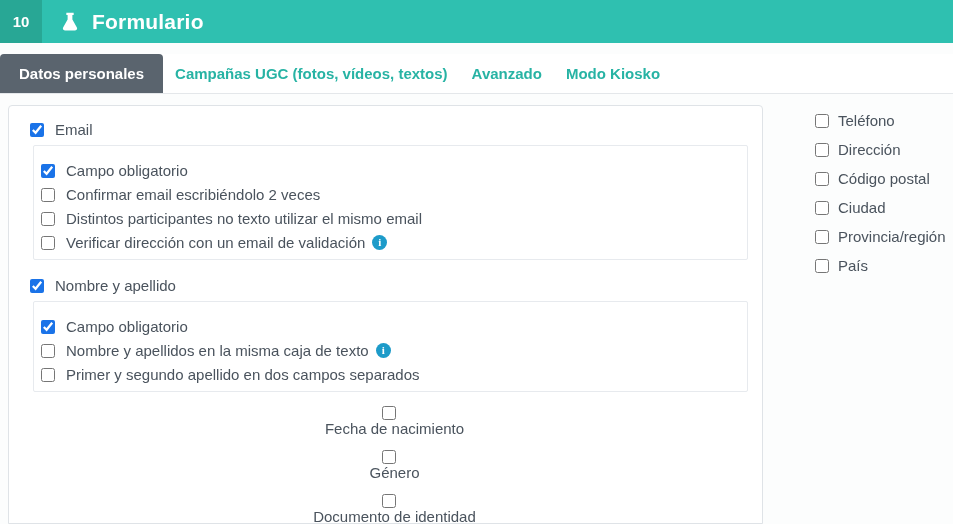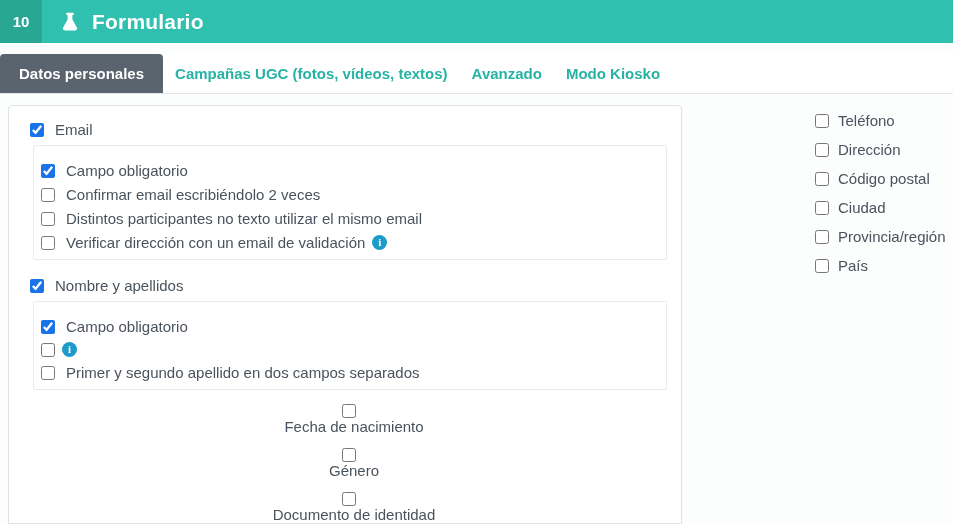--- a/index.html
+++ b/index.html
@@ -38,21 +38,21 @@
     display:flex; align-items:center; font-size:15px; font-weight:bold;
     padding:0 12px; color:#27b3a4; cursor:pointer; white-space:nowrap;
   }
   .tab.active {
     background:#5a646e; color:#fff; border-radius:4px 4px 0 0;
     padding:0 19px;
   }
 
   
   .panel {
-    position:absolute; left:8px; top:105px; width:674px; height:419px;
+    position:absolute; left:8px; top:105px; width:755px; height:419px;
     background:#fff; border:1px solid #dfe3e7; border-radius:4px 4px 0 0;
     padding:15px 14px 0 13px;
   }
   .cb-row { display:flex; align-items:center; min-height:15px; }
   .cb-row input[type=checkbox] {
     width:14px; height:14px; accent-color:#1a73e8; margin:0 0 0 0;
     flex:0 0 auto; cursor:pointer;
   }
   .cb-row .cb-label { margin-left:11px; font-size:15px; color:#4a535d; }
   .section-head { margin-left:8px; }
@@ -124,29 +124,30 @@
     </div>
     <div class="cb-row">
       <input type="checkbox" style="">
       <span class="cb-label">Verificar dirección con un email de validación</span>
       <span class="info-icon">i</span>
     </div>
   </div>
 
   <div class="cb-row section-head section-gap">
     <input type="checkbox" checked="" style="">
-    <span class="cb-label">Nombre y apellidos</span>
+    <span class="cb-label">Nombre y apellido</span>
   </div>
   <div class="option-box">
     <div class="cb-row">
       <input type="checkbox" checked="" style="">
       <span class="cb-label">Campo obligatorio</span>
     </div>
     <div class="cb-row">
       <input type="checkbox" style="">
+      <span class="cb-label">Nombre y apellidos en la misma caja de texto</span>
       <span class="info-icon">i</span>
     </div>
     <div class="cb-row">
       <input type="checkbox" style="">
       <span class="cb-label">Primer y segundo apellido en dos campos separados</span>
     </div>
   </div>
 
   <div class="extras">
     <div class="cb-row">

